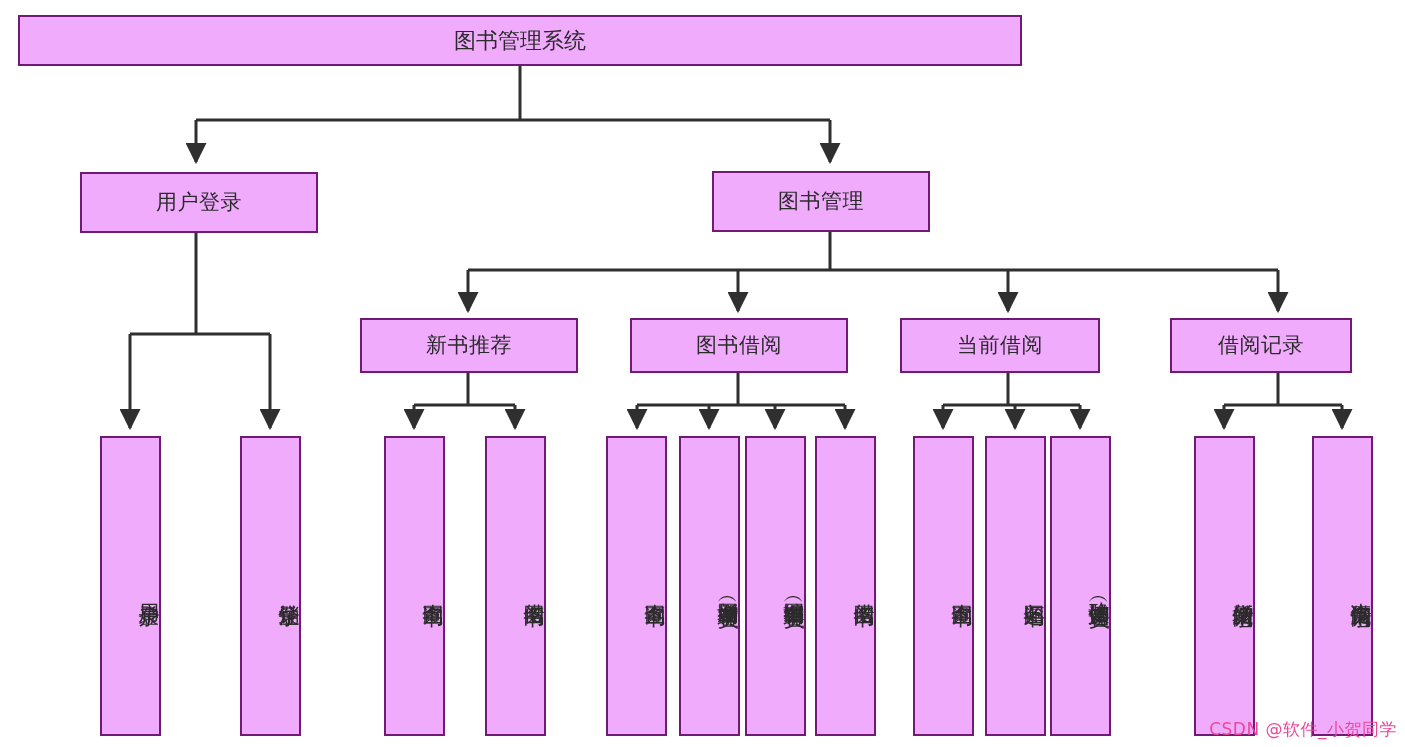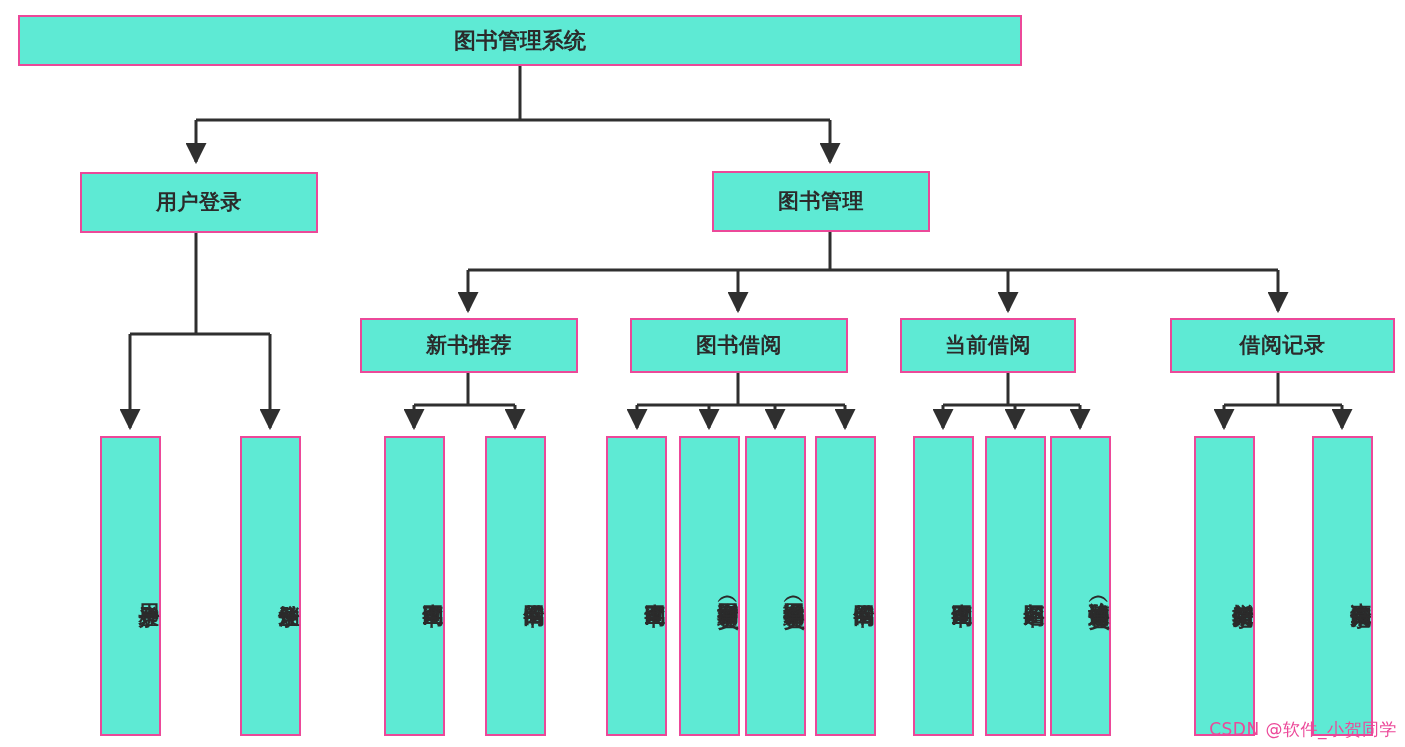--- a/index.html
+++ b/index.html
@@ -21,28 +21,27 @@
     position: absolute;
     left: 0;
     top: 0;
     width: 1405px;
     height: 747px;
     pointer-events: none;
   }
   .node {
     position: absolute;
     box-sizing: border-box;
-    border: 2px solid #ec4899;
-    background: #5eead4;
+    border: 2px solid #701a75;
+    background: #f0abfc;
     display: flex;
     align-items: center;
     justify-content: center;
     color: #2b2b2b;
     line-height: 1.18;
-    font-weight: bold;
   }
   .node.h {
     font-size: 21px;
     letter-spacing: 0.5px;
     text-align: center;
   }
   .node.root {
     font-size: 22px;
   }
   .node.leaf {
@@ -137,24 +136,24 @@
   <div class="node h" style="left:712px; top:171px; width:218px; height:61px;">
     <span>图书管理</span>
   </div>
 
   <div class="node h" style="left:630px; top:318px; width:218px; height:55px;">
     <span>图书借阅</span>
   </div>
   <div class="node h" style="left:360px; top:318px; width:218px; height:55px;">
     <span>新书推荐</span>
   </div>
-  <div class="node h" style="left:900px; top:318px; width:176px; height:55px;">
+  <div class="node h" style="left:900px; top:318px; width:200px; height:55px;">
     <span>当前借阅</span>
   </div>
-  <div class="node h" style="left:1170px; top:318px; width:225px; height:55px;text-align:center;">
+  <div class="node h" style="left:1170px; top:318px; width:182px; height:55px;text-align:center;">
     <span>借阅记录</span>
   </div>
 
   <div class="node leaf" style="left:100px; top:436px; width:61px; height:300px;">
     <span>用户登录</span>
   </div>
   <div class="node leaf" style="left:240px; top:436px; width:61px; height:300px;">
     <span>注销登录</span>
   </div>
 

